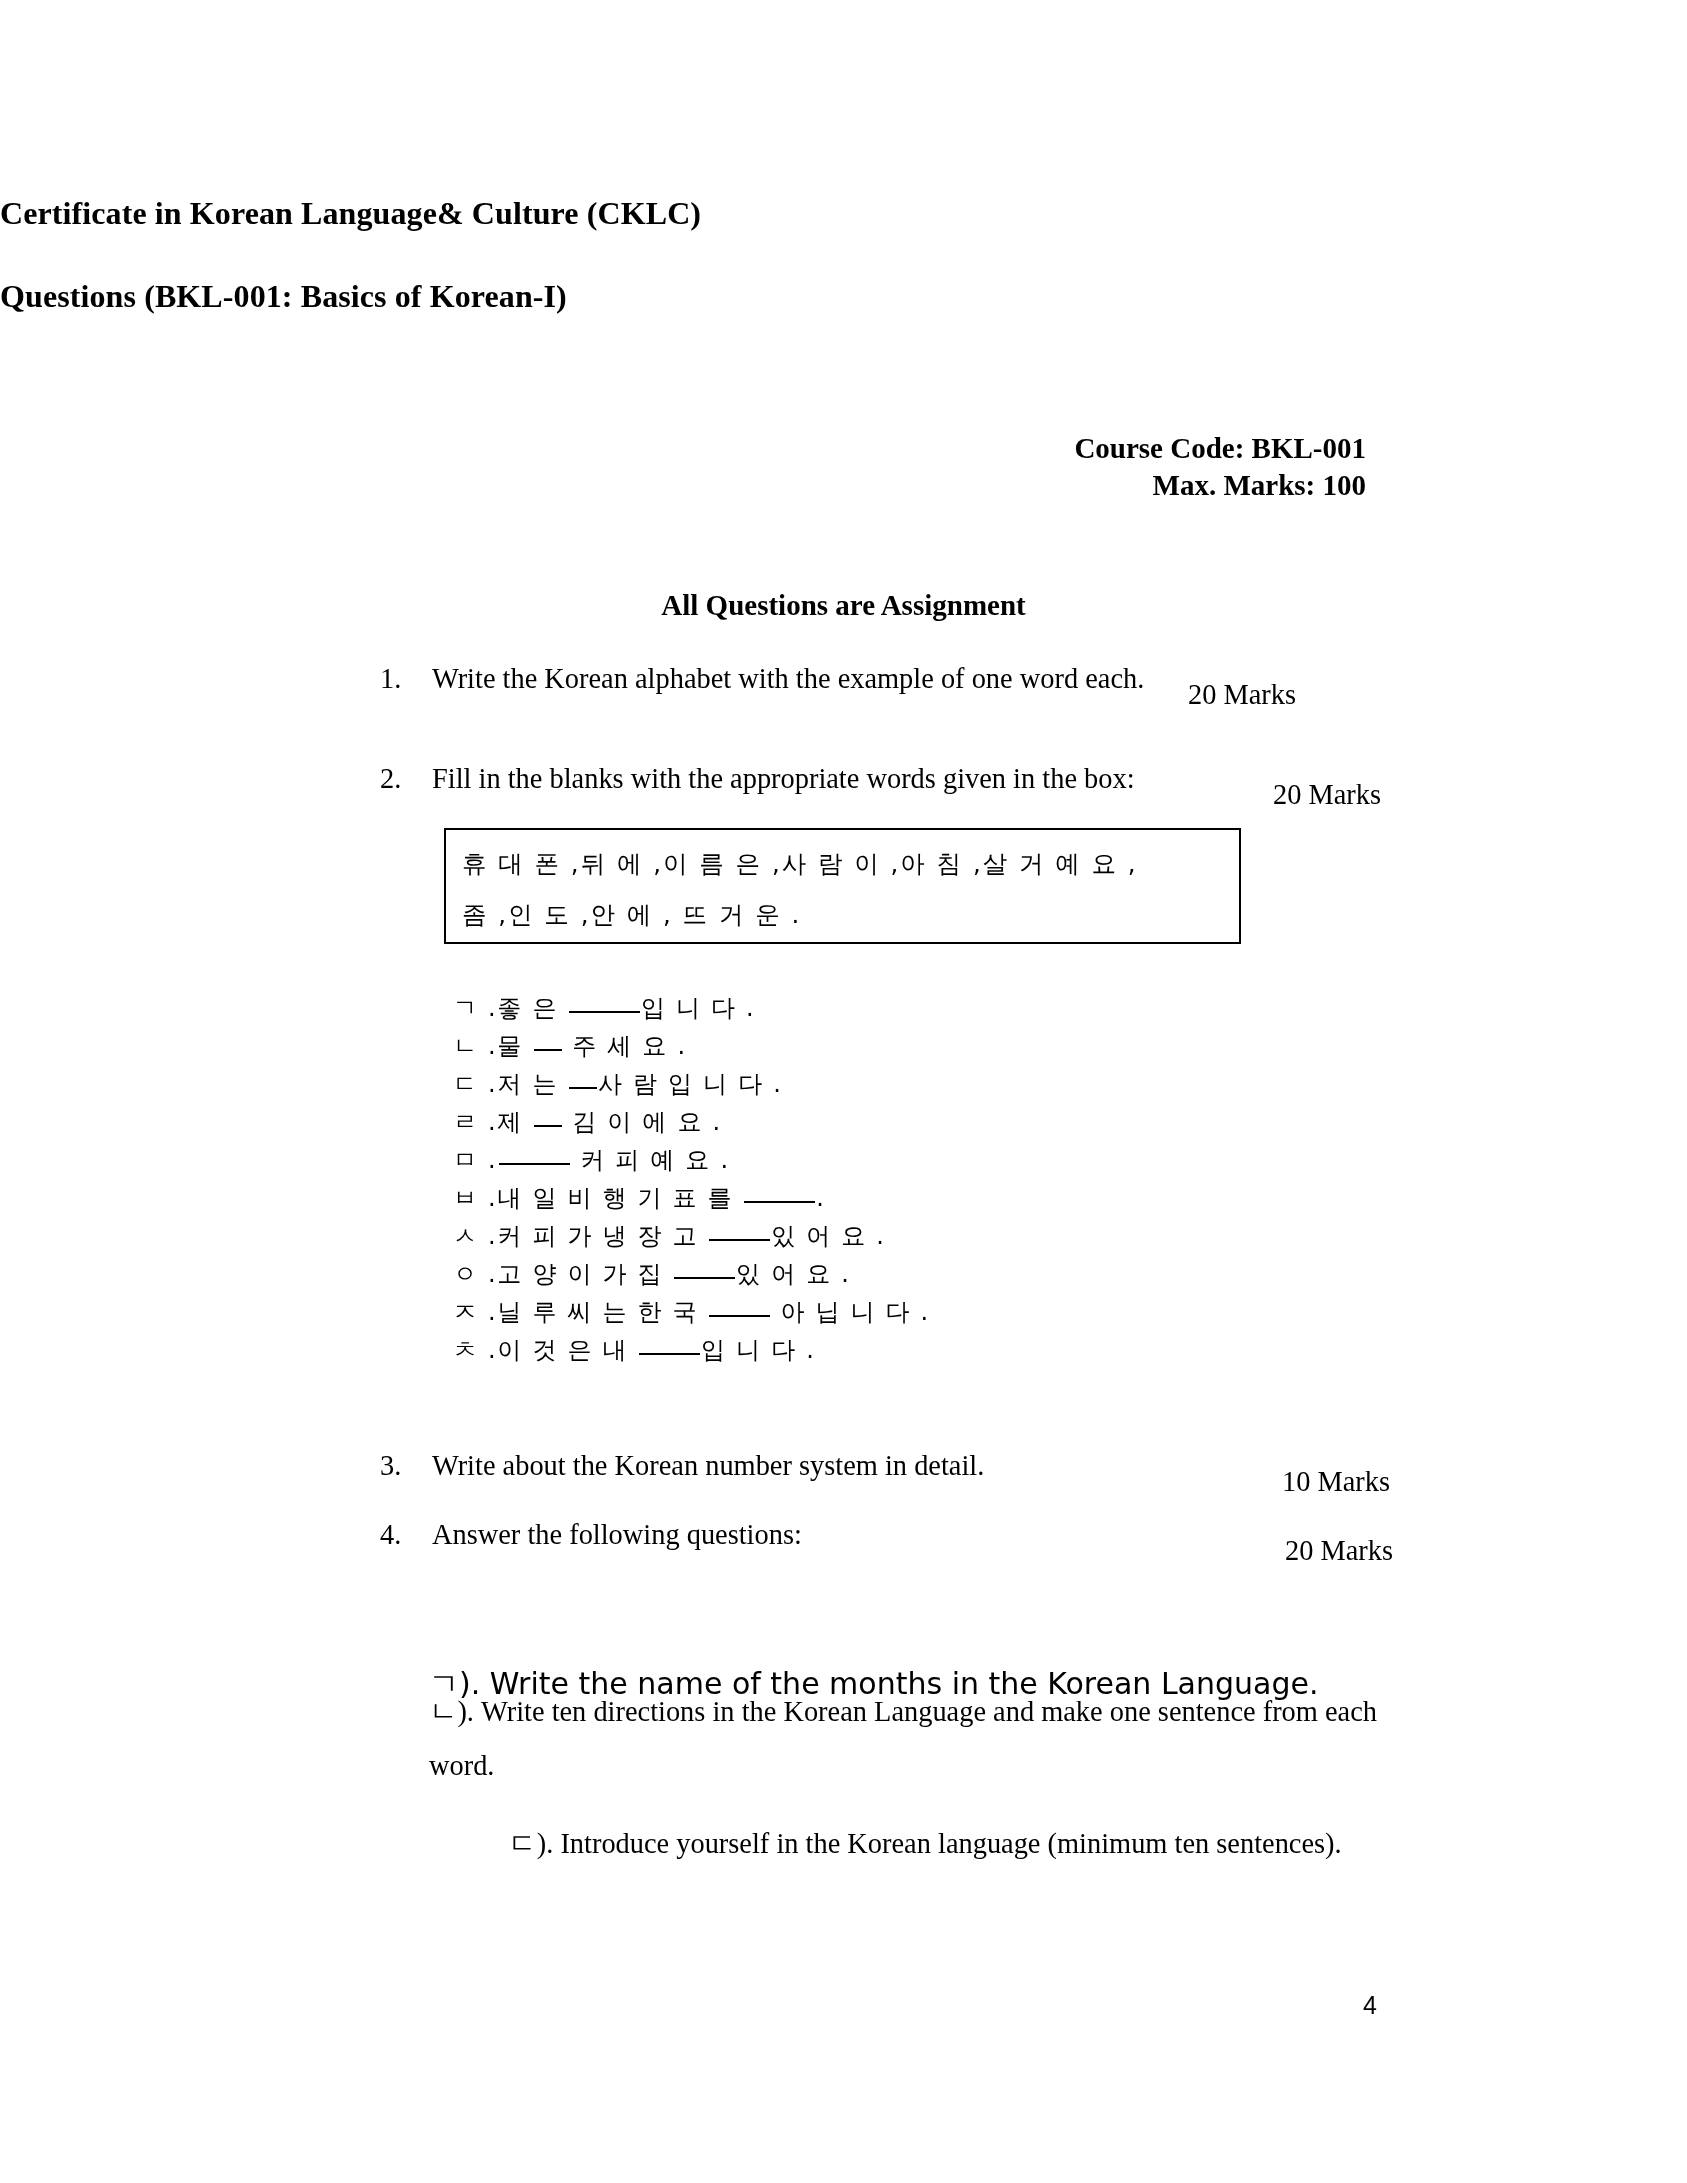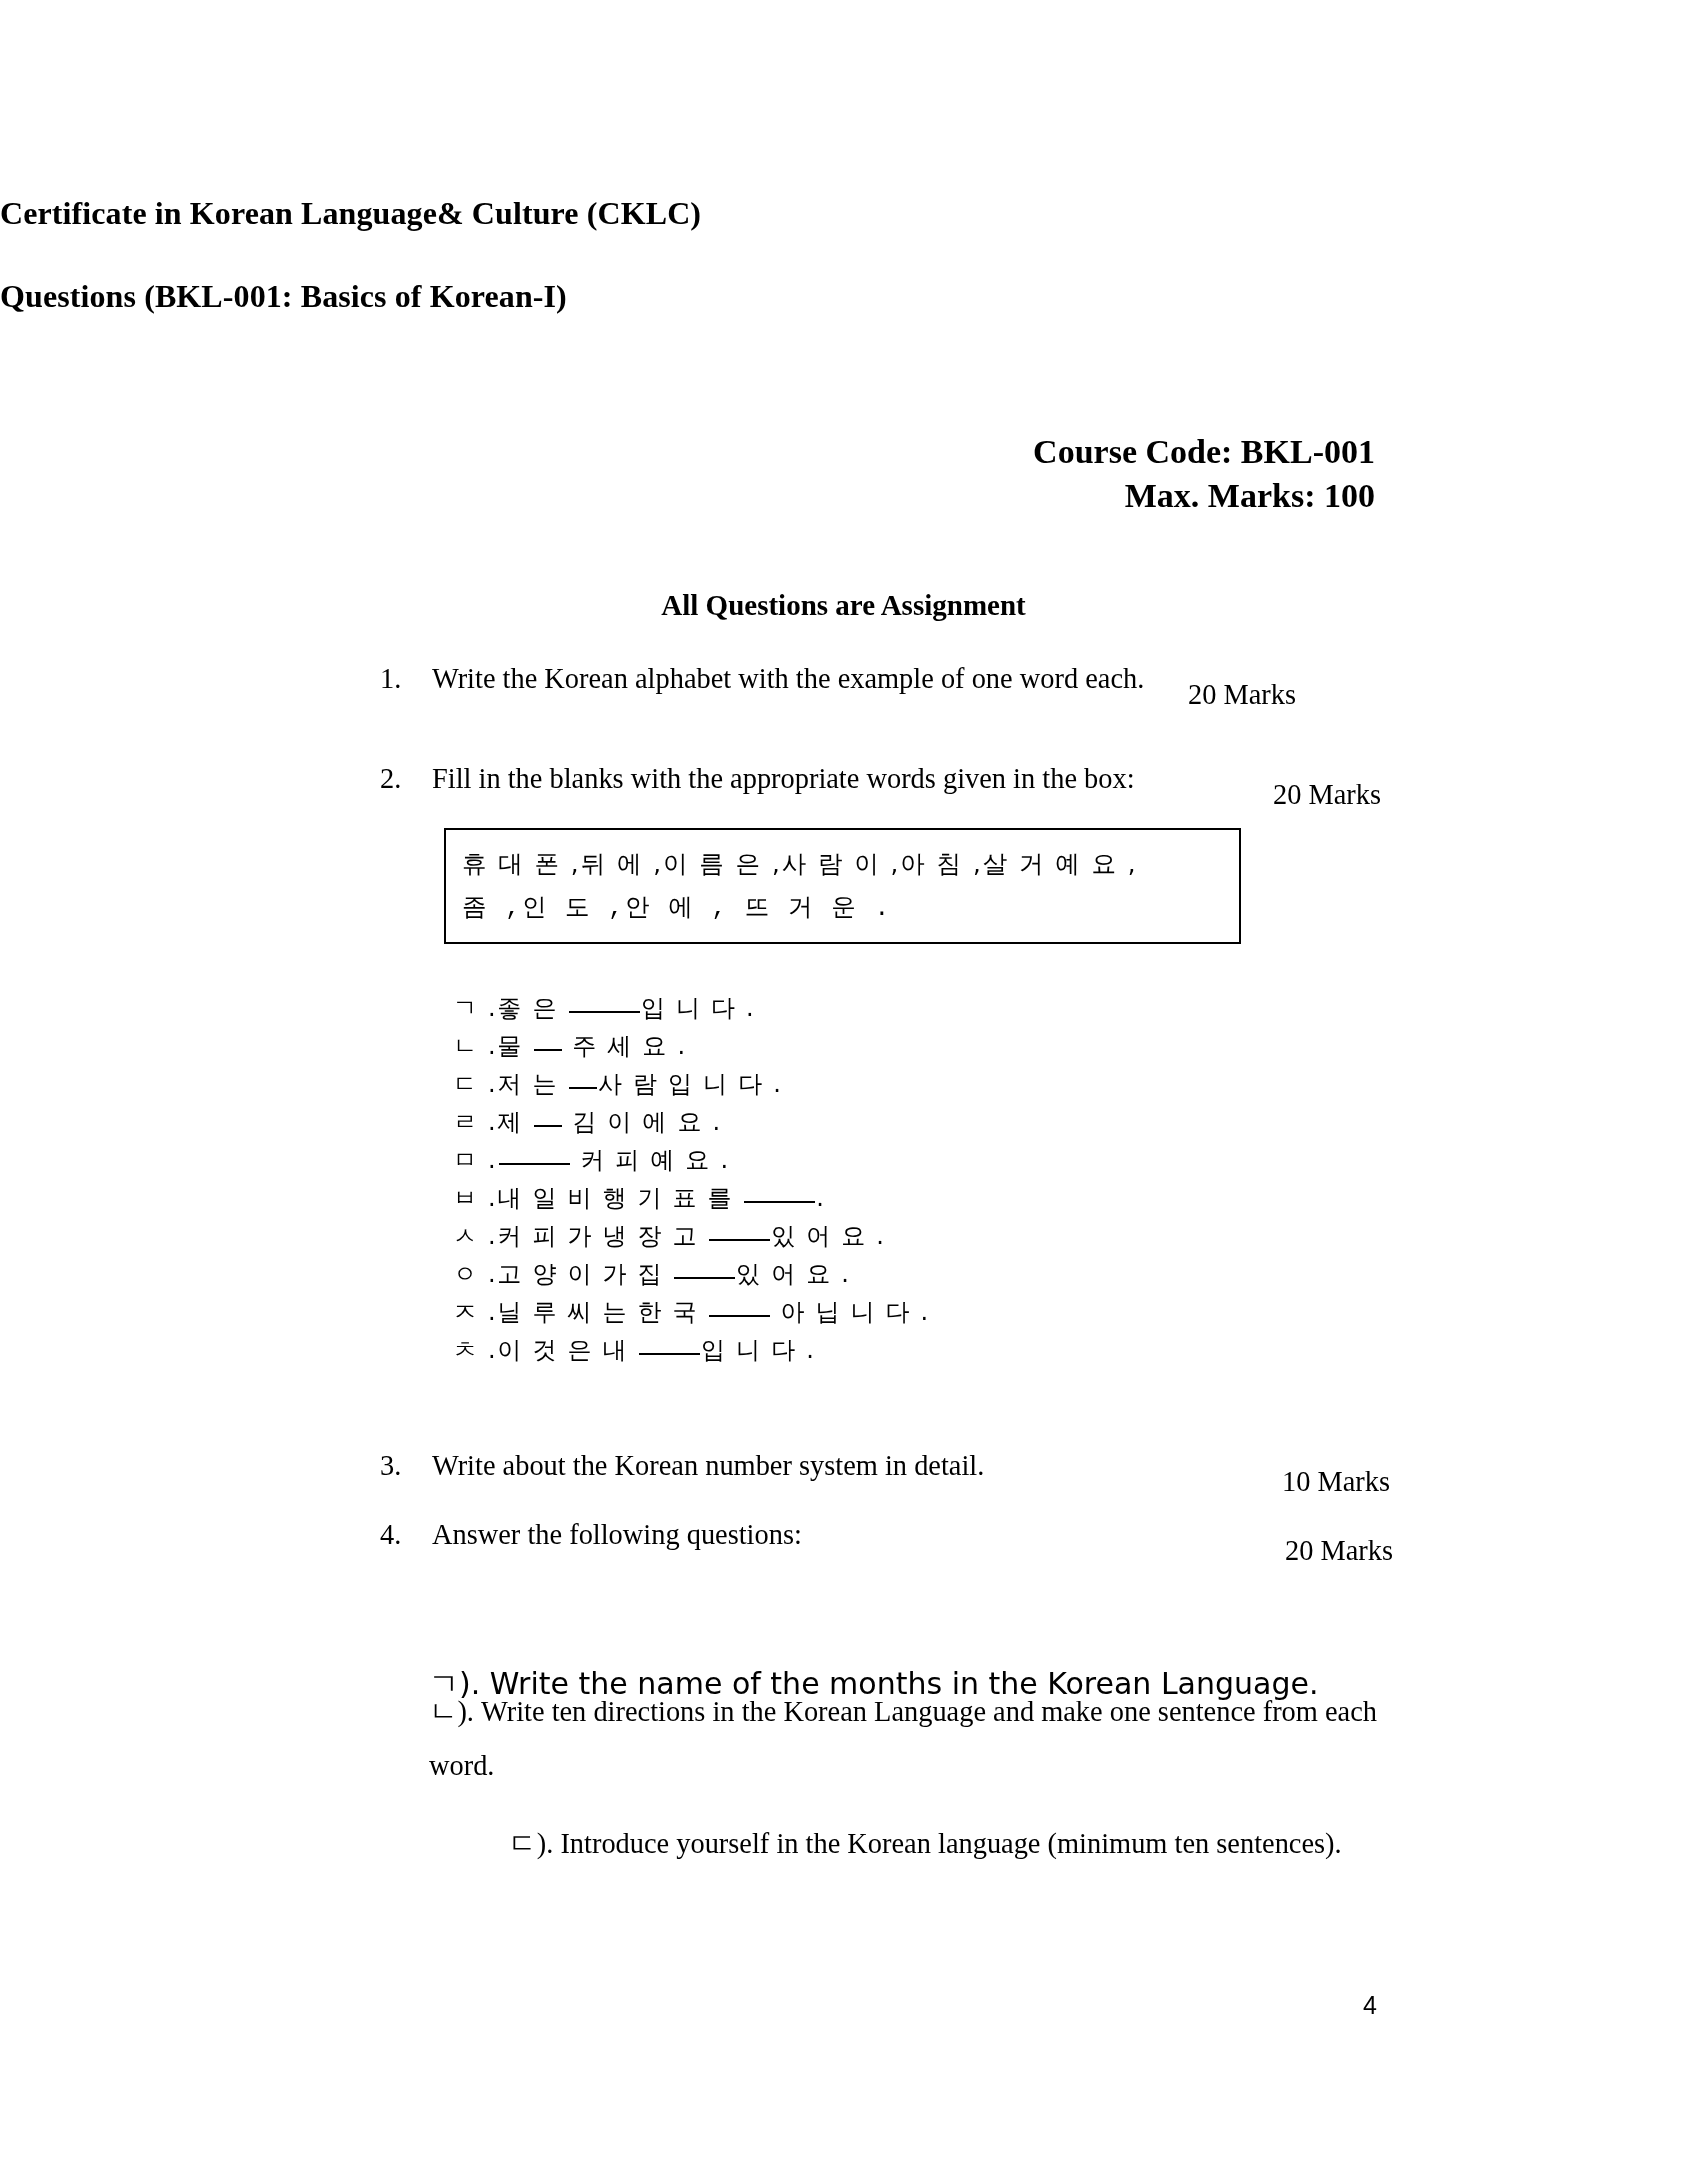--- a/index.html
+++ b/index.html
@@ -32,24 +32,24 @@
     font-weight: bold;
     font-size: 32px;
     letter-spacing: 0.1px;
   }
   #title-line-1 { top: 195px; }
   #title-line-2 { top: 278px; }
 
   
   .meta-block {
     position: absolute;
-    right: 312px;
+    right: 321px;
     text-align: right;
     font-weight: bold;
-    font-size: 34px;
+    font-size: 29px;
     line-height: 1.28;
   }
   #course-meta { top: 430px; }
   .meta-line { display: block; white-space: nowrap; }
 
   
   #compulsory-note {
     position: absolute;
     top: 589px;
     left: 0;
@@ -112,21 +112,21 @@
   }
   .bank-line {
     position: absolute;
     left: 16px;
     font-family: "DejaVu Sans", "Liberation Sans", sans-serif;
     font-size: 24.5px;
     letter-spacing: 2px;
     white-space: nowrap;
   }
   #bank-line-1 { top: 16.5px; }
-  #bank-line-2 { top: 60px; font-family: Liberation Mono, monospace; }
+  #bank-line-2 { top: 68px; }
 
   
   #fill-list {
     position: absolute;
     left: 437px;
     top: 989px;
     width: 860px;
   }
   .fill-item {
     position: relative;

